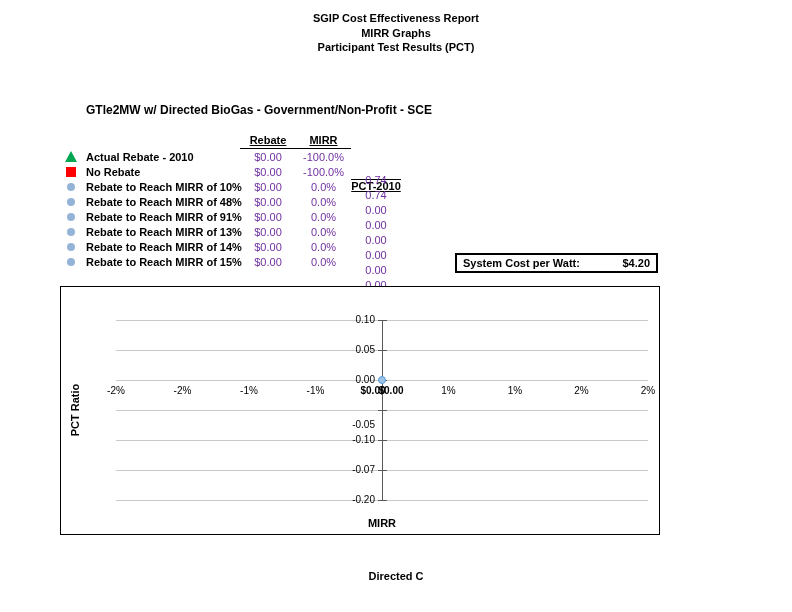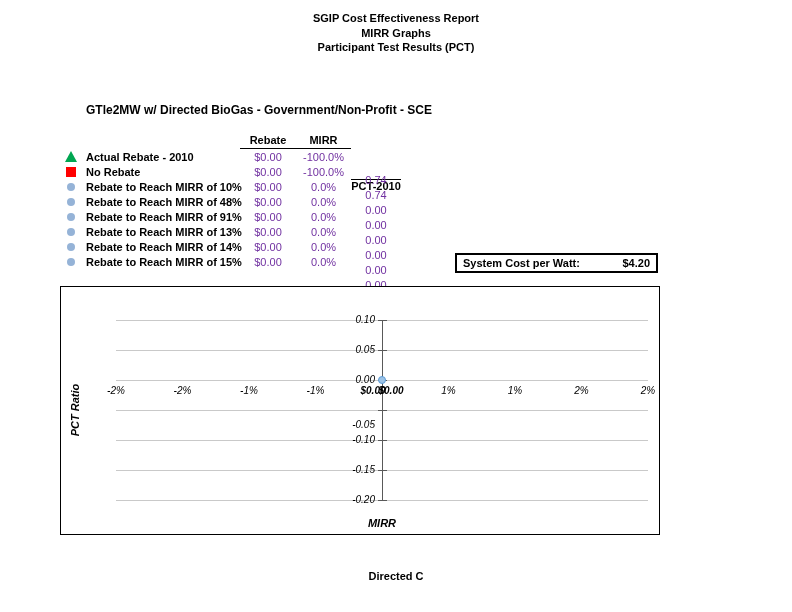--- a/index.html
+++ b/index.html
@@ -18,36 +18,36 @@
 
   
   .mirr-table { position:absolute; left:55px; top:133px; font-size:11px; }
   .trow { display:flex; height:15px; align-items:center; }
   .thead { height:16px; align-items:stretch; }
   .c1 { width:31px; display:flex; align-items:center; justify-content:center; }
   .c2 { width:154px; font-weight:bold; white-space:nowrap; }
   .c3 { width:56px; text-align:center; }
   .c4 { width:55px; text-align:center; }
   .c5 { width:50px; text-align:center;margin-top:46px; }
-  .h  { font-weight:bold; border-bottom:1px solid #000; line-height:15px; }
+  .h  { font-weight:bold; border-bottom:1px solid #000; line-height:15px;text-decoration:underline; }
   .val { color:#7030A0; }
 
   .mk-tri { width:0; height:0; border-left:6px solid transparent; border-right:6px solid transparent;
             border-bottom:11px solid #00A651; }
   .mk-sq  { width:10px; height:10px; background:#FF0000; }
   .mk-ci  { width:8px;  height:8px;  border-radius:50%; background:#95B3D7; }
 
   
   .syscost { position:absolute; left:455px; top:253px; width:203px; height:20px;
              border:2px solid #000; display:flex; align-items:center;
              justify-content:space-between; padding:0 6px; font-size:11px; font-weight:bold; }
 
   
   .chart { position:absolute; left:60px; top:286px; width:600px; height:249px;
-           border:1px solid #000; background:#fff;font-style:italic; }
+           border:1px solid #000; background:#fff; }
   .gridline { position:absolute; left:55px; width:532px; height:1px; background:#C9C9C9; }
   .vaxis { position:absolute; left:321px; top:33px; width:1px; height:181px; background:#595959; }
   .ymark { position:absolute; left:317px; width:9px; height:1px; background:#595959; }
   .ylab { position:absolute; left:250px; width:64px; text-align:right;
           font-size:10px; line-height:10px; }
   .xlab { position:absolute; top:98px; width:44px; text-align:center;
           font-size:10px; line-height:11px; }
   .pt  { position:absolute; left:317px; top:89px; width:8px; height:8px; border-radius:50%;
          background:#9DC3E6; border:1px solid #5B9BD5; z-index:2; }
   .dlabel { position:absolute; top:98px; width:50px; text-align:center;
@@ -185,21 +185,21 @@
   <div class="ymark" style="top:123px"></div>
   <div class="ymark" style="top:153px"></div>
   <div class="ymark" style="top:183px"></div>
   <div class="ymark" style="top:213px"></div>
 
   <span class="ylab" style="top:28px">0.10</span>
   <span class="ylab" style="top:58px">0.05</span>
   <span class="ylab" style="top:88px">0.00</span>
   <span class="ylab" style="top:133px">-0.05</span>
   <span class="ylab" style="top:148px">-0.10</span>
-  <span class="ylab" style="top:178px">-0.15</span>
+  <span class="ylab" style="top:178px">-0.07</span>
   <span class="ylab" style="top:208px">-0.20</span>
 
   <span class="xlab" style="left:33px">-2%</span>
   <span class="xlab" style="left:99.5px">-2%</span>
   <span class="xlab" style="left:166px">-1%</span>
   <span class="xlab" style="left:232.5px">-1%</span>
 
   <span class="xlab" style="left:365.5px">1%</span>
   <span class="xlab" style="left:432px">1%</span>
   <span class="xlab" style="left:498.5px">2%</span>

